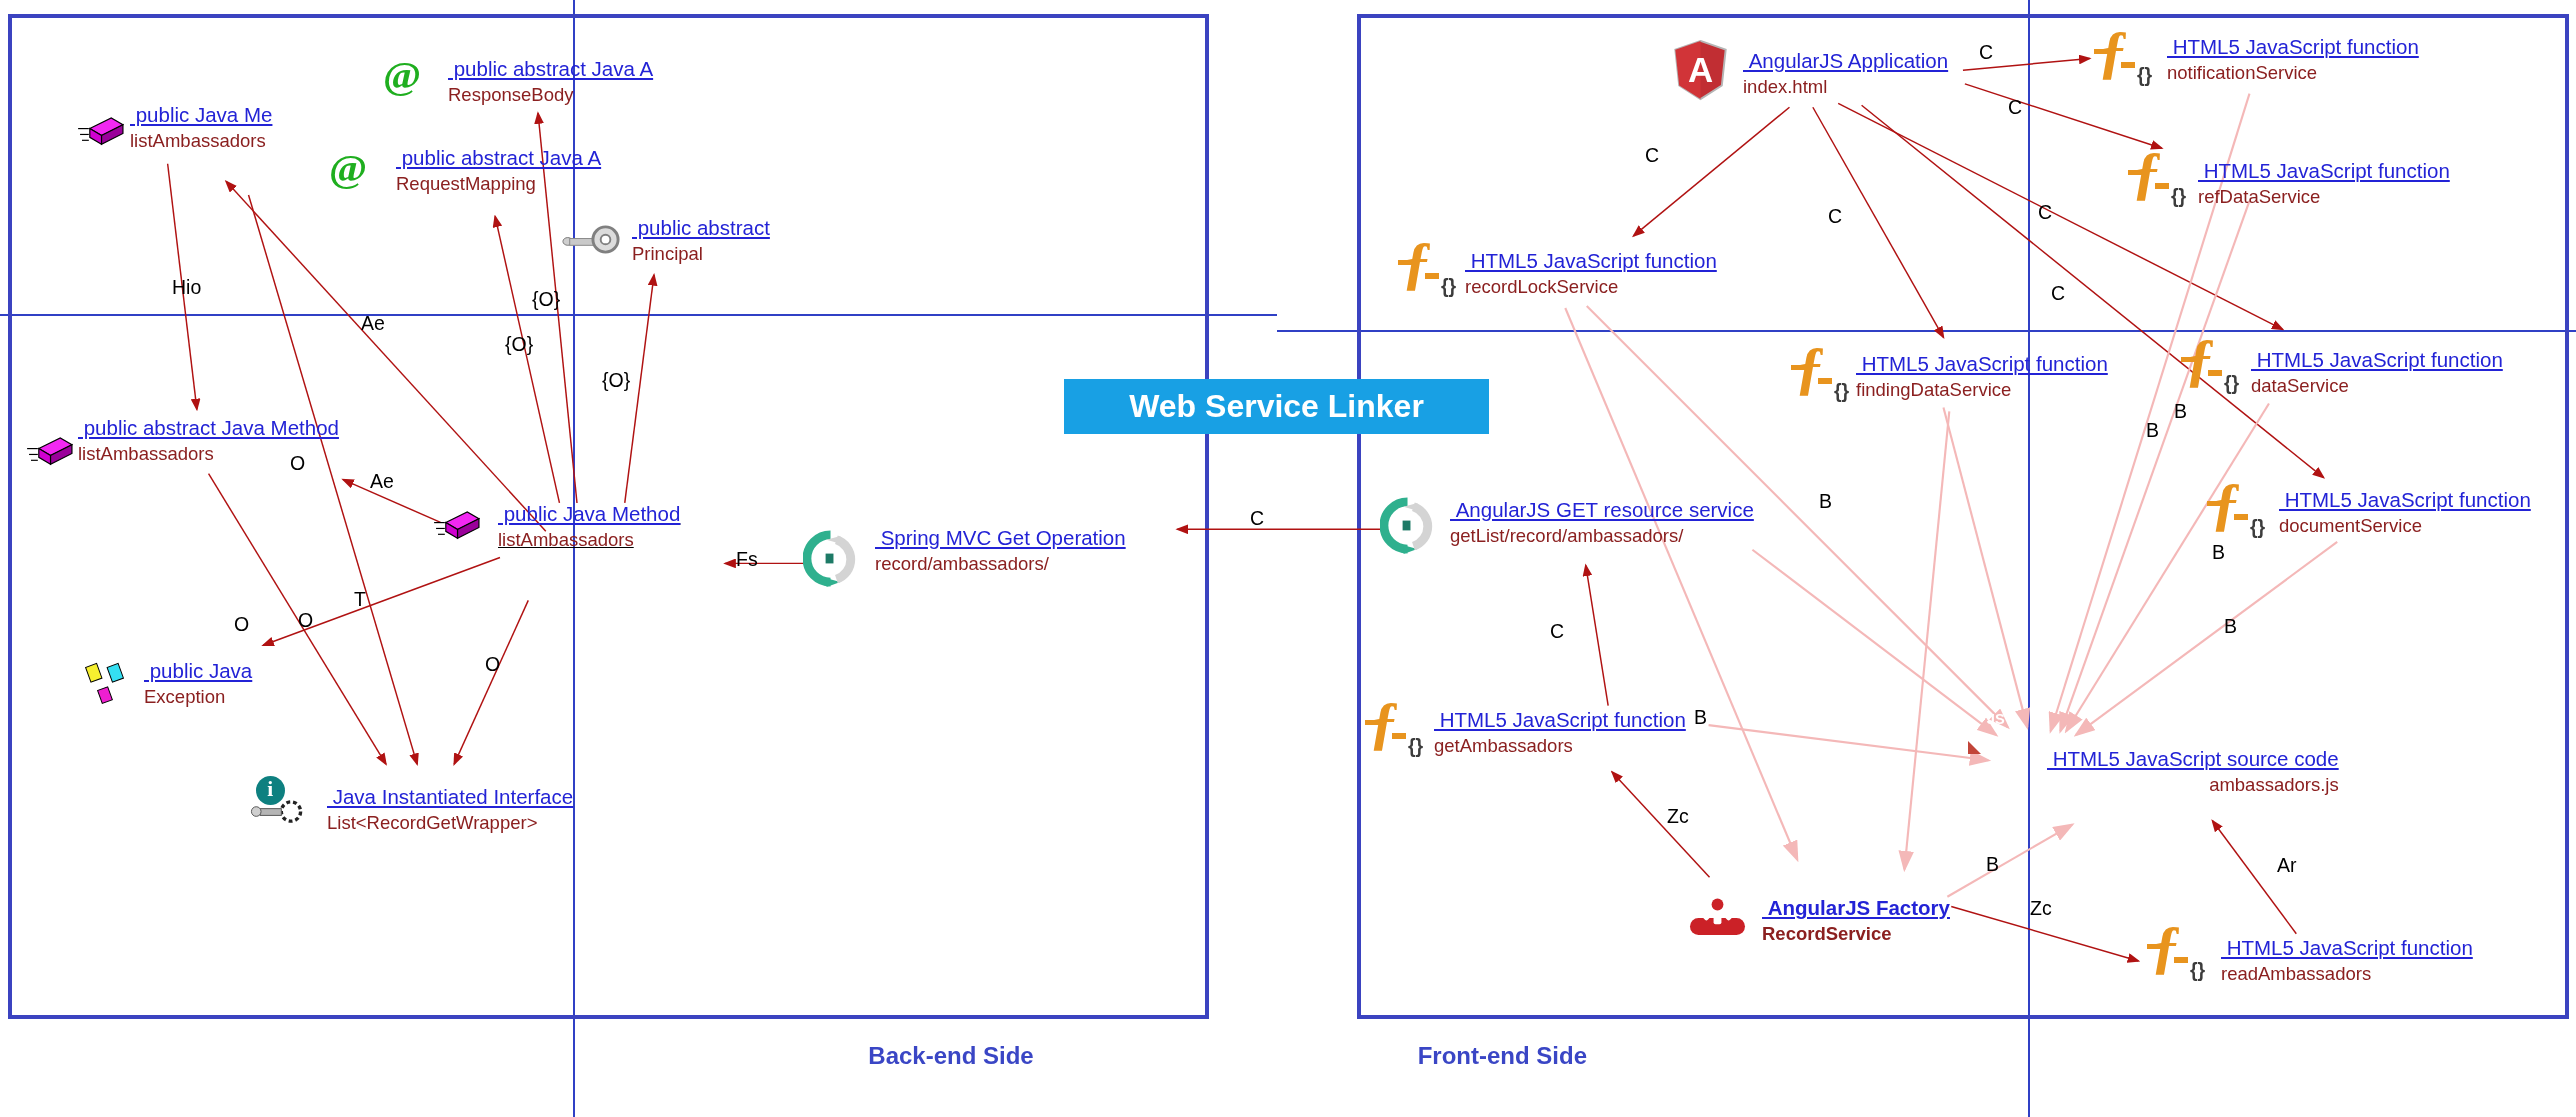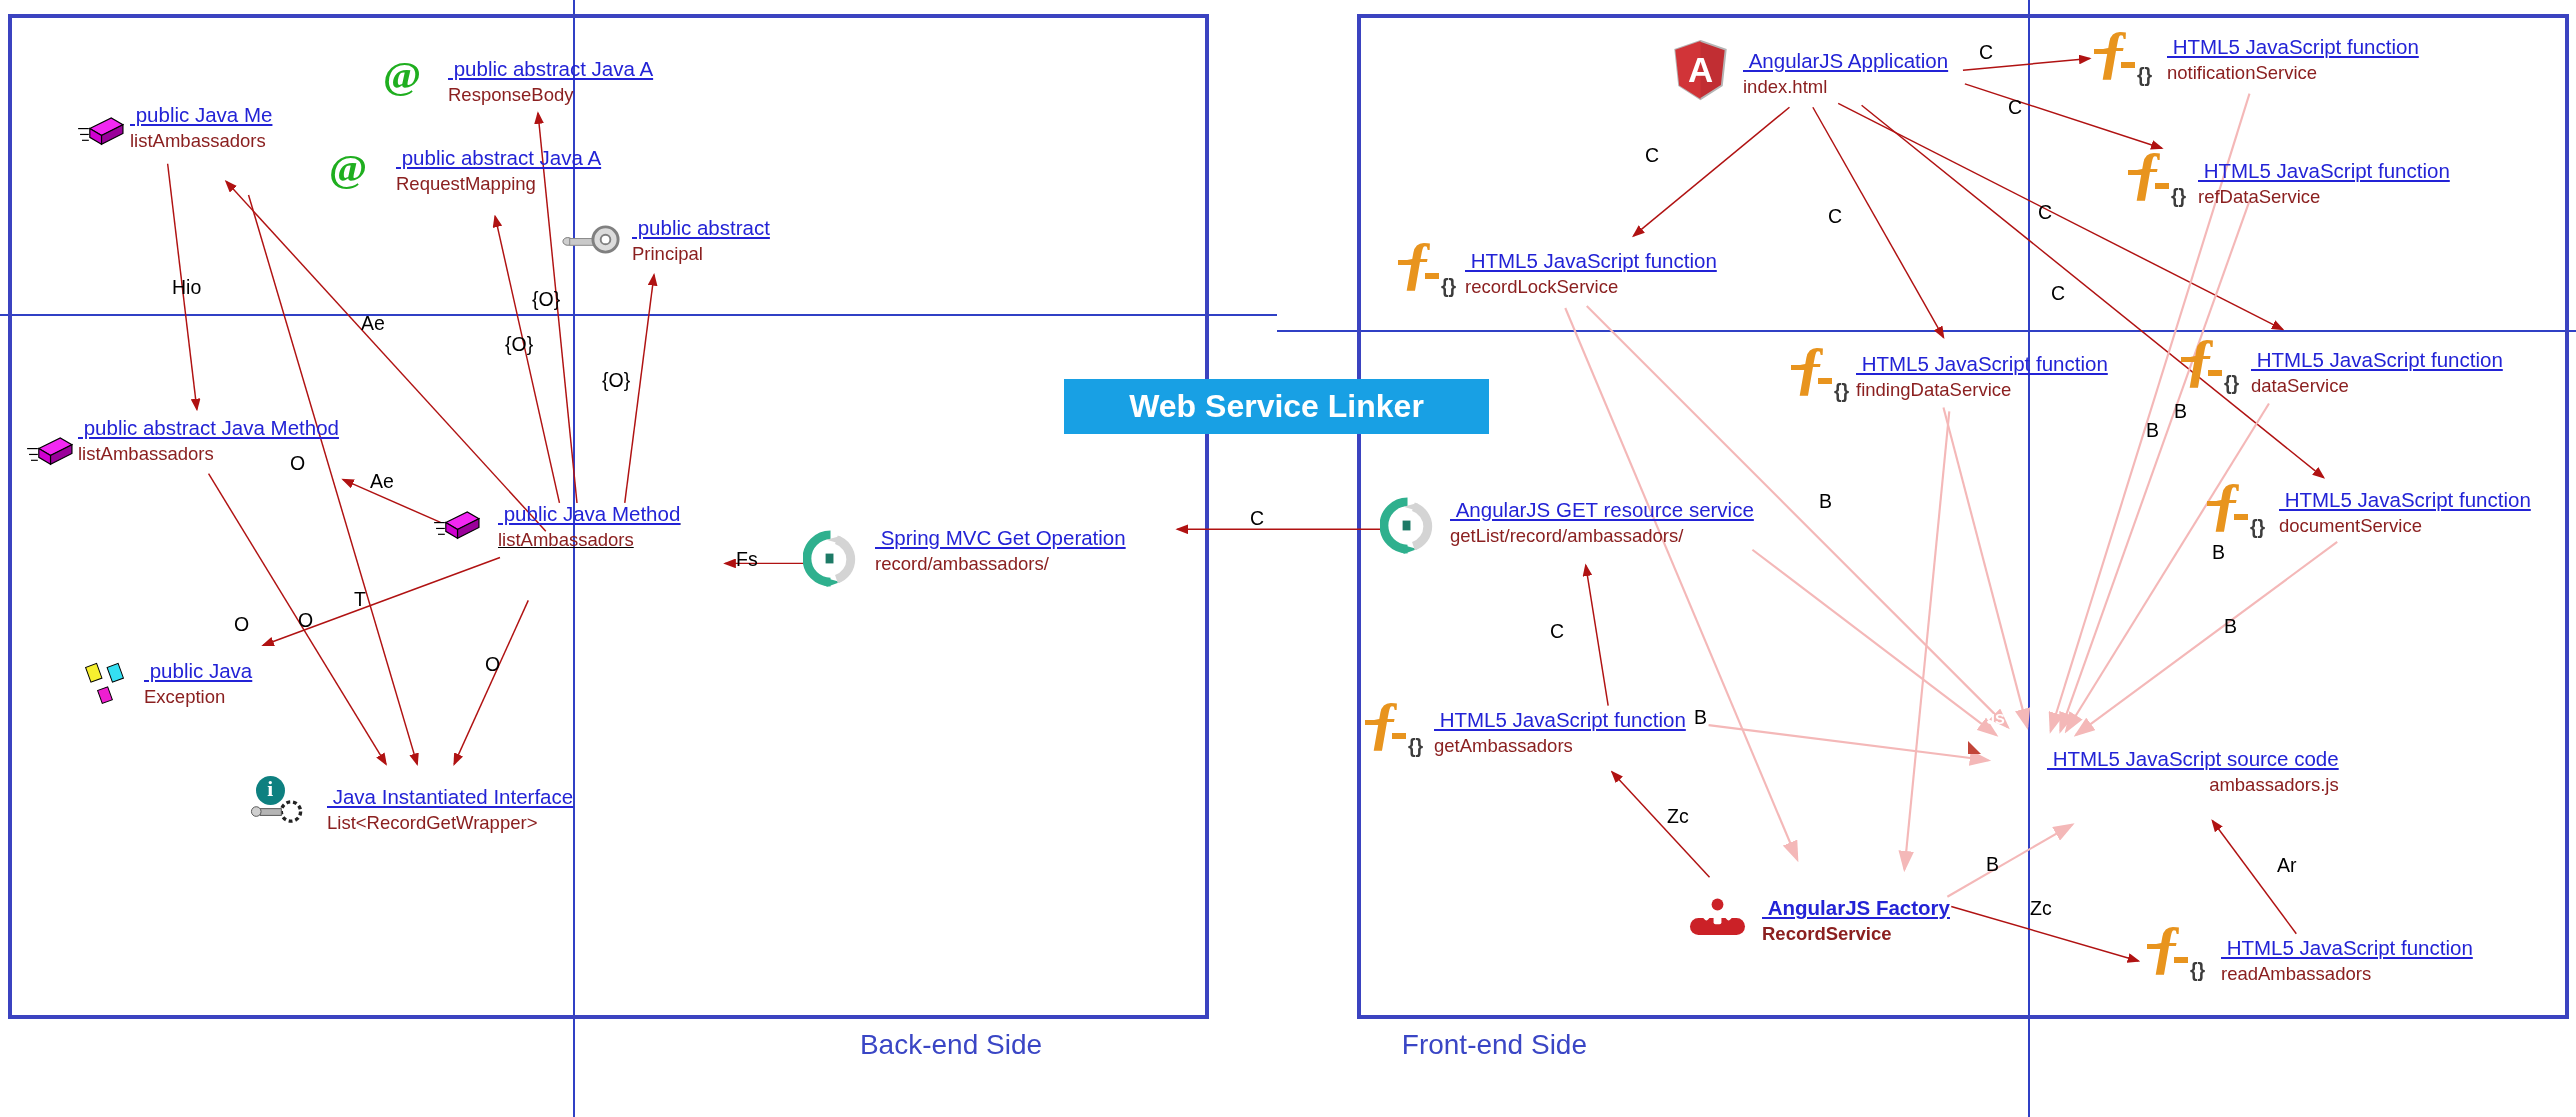--- a/index.html
+++ b/index.html
@@ -9,21 +9,21 @@
   }
   html,body{margin:0;padding:0;background:#fff;}
   body{width:2576px;height:1118px;position:relative;overflow:hidden;
        font-family:"Liberation Sans",sans-serif;}
   .layer{position:absolute;left:0;top:0;width:2576px;height:1118px;}
   .guide-v{position:absolute;top:0;width:1.9px;height:1118px;background:var(--guide);}
   .guide-h{position:absolute;height:1.9px;background:var(--guide);}
   .region{position:absolute;border:4.9px solid var(--box-border);}
   .banner{position:absolute;left:1064px;top:379px;width:425px;height:55px;background:var(--banner-bg);
           color:var(--banner-text);font-weight:bold;font-size:32px;text-align:center;line-height:55px;}
-  .caption{position:absolute;font-weight:normal;font-size:28px;color:var(--caption);white-space:nowrap;}
+  .caption{position:absolute;font-weight:bold;font-size:24px;color:var(--caption);white-space:nowrap;margin-top:13px;}
   .node{position:absolute;left:0;top:0;width:0;height:0;}
   .node .nicon{position:absolute;}
   .node .ntext{position:absolute;white-space:nowrap;}
   .node .ntitle{font-size:20.5px;color:var(--title);text-decoration:underline;cursor:pointer;}
   .node .nsub{font-size:18.5px;color:var(--subtitle);margin-top:2.9px;}
   .elabel{position:absolute;font-size:19.5px;color:var(--label);white-space:nowrap;}
   svg.edges{position:absolute;left:0;top:0;}
   .at-glyph{font-family:"Liberation Serif",serif;font-weight:bold;font-size:41px;color:#1fae1f;line-height:1;}
   .fwrap{position:relative;display:block;width:60px;height:58px;}
   .fwrap .fch{position:absolute;left:3.9px;top:-13.6px;font-family:"Liberation Serif",serif;

